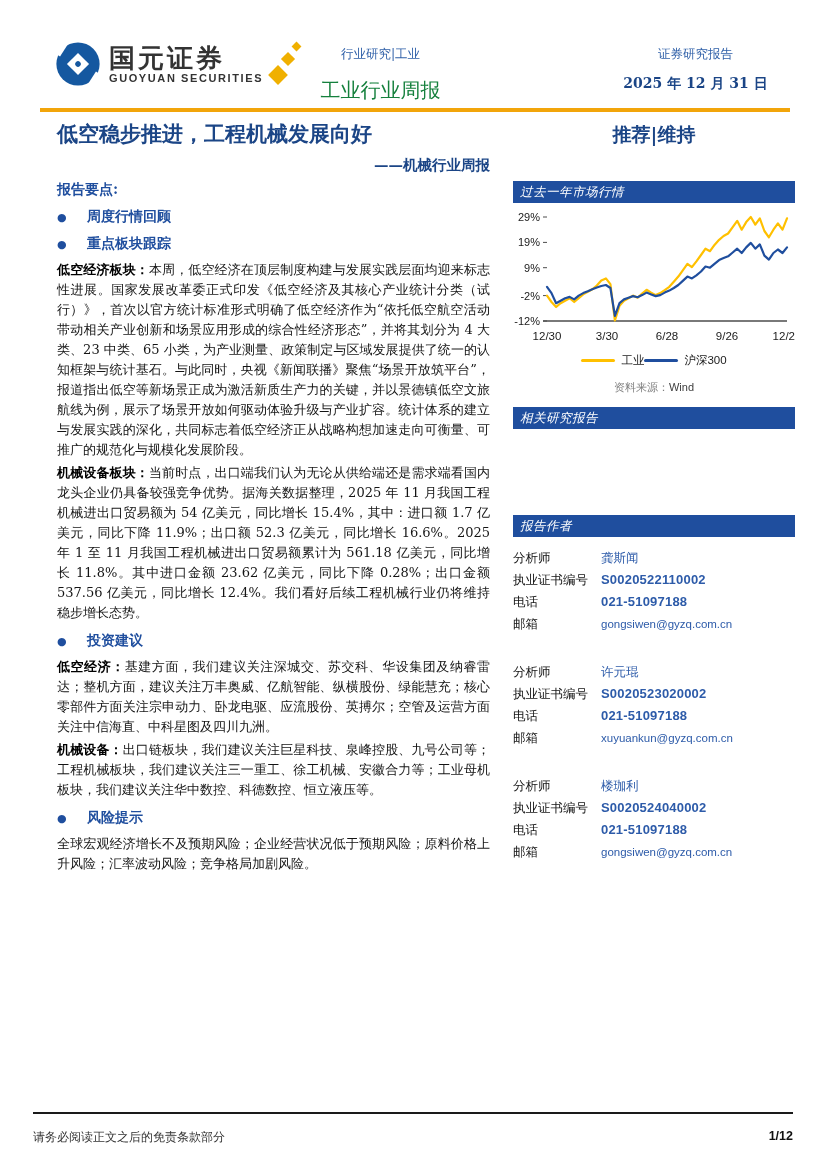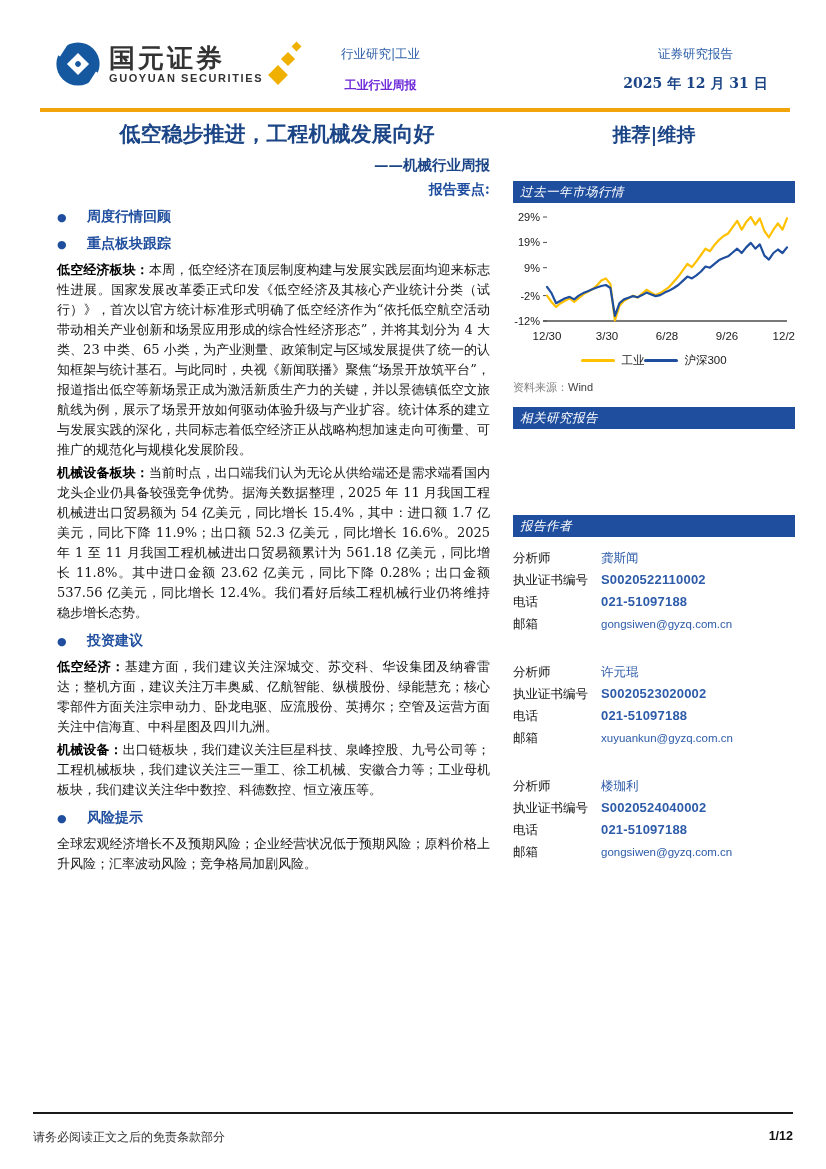--- a/index.html
+++ b/index.html
@@ -14,55 +14,55 @@
   .logo-text{margin-left:8px;}
   .logo-cn{font-family:"Liberation Sans",sans-serif;font-weight:bold;font-size:26px;color:#333;letter-spacing:3px;line-height:28px;}
   .logo-en{font-family:"Liberation Sans",sans-serif;font-weight:bold;font-size:11px;color:#333;letter-spacing:1.6px;}
   .logo-diamonds{position:relative;width:34px;height:48px;margin-left:6px;}
   .dmd{position:absolute;background:#F0B000;transform:rotate(45deg);}
   .dmd1{width:14px;height:14px;left:2px;top:28px;}
   .dmd2{width:10px;height:10px;left:14px;top:14px;}
   .dmd3{width:7px;height:7px;left:24px;top:3px;}
   .hdr-center{position:absolute;top:46px;left:288px;width:185px;text-align:center;}
   .hdr-cat{font-size:12.5px;color:#2E5FA8;margin-bottom:14px;}
-  .hdr-report{font-size:12px;font-weight:bold;color:#6d28d9;}
+  .hdr-report{font-size:20px;font-weight:normal;color:#15803d;}
   .hdr-right{position:absolute;top:46px;left:608px;width:175px;text-align:center;}
   .hdr-doc{font-size:12.5px;color:#2E5FA8;margin-bottom:12px;}
   .hdr-date{font-size:14px;font-weight:bold;color:#1B4586;}
   .divider{position:absolute;top:108px;left:40px;width:750px;height:4px;background:#F2A50A;}
 
   
-  .main-title{position:absolute;top:120px;left:57px;width:440px;text-align:center;
+  .main-title{position:absolute;top:120px;left:57px;width:440px;text-align:left;
     font-size:21px;font-weight:bold;color:#1B4586;}
   .rating{position:absolute;top:122px;left:513px;width:282px;text-align:center;
     font-size:19px;font-weight:bold;color:#1B4586;}
   .subtitle{position:absolute;top:156px;left:57px;width:433px;text-align:right;
     font-size:14.5px;font-weight:bold;color:#1B4586;}
 
   
   .main{position:absolute;top:181px;left:57px;width:738px;display:flex;}
   .col-left{width:433px;margin-right:23px;}
   .col-right{width:282px;}
 
   
-  .highlights{color:#1F4E9E;font-weight:bold;font-size:14px;margin:0 0 8px 0;text-align:right;}
+  .highlights{color:#1F4E9E;font-weight:bold;font-size:14px;margin:0 0 8px 0;}
   .sec-heading{display:flex;align-items:baseline;color:#1F4E9E;font-weight:bold;font-size:14px;margin:9px 0 7px 0;}
   .sec-heading .bullet{width:30px;font-size:11px;}
   p.body{margin:0 0 3px 0;font-size:13px;line-height:20px;text-align:justify;color:#141414;}
   p.body b.lead{color:#000;}
 
   
   .banner{background:#1F4E9E;color:#fff;font-size:12.5px;font-style:italic;
     padding:3px 7px;line-height:16px;letter-spacing:0.5px;}
   .chart-box{margin-top:6px;}
   .legend{display:flex;justify-content:center;font-size:11.5px;margin-top:2px;color:#1a1a1a;
     font-family:"Liberation Sans",sans-serif;}
   .legend .item{display:flex;align-items:center;gap:6px;}
   .legend .swatch{width:34px;height:3px;border-radius:2px;display:inline-block;}
-  .source{font-size:11px;color:#7f7f7f;margin-top:12px;margin-bottom:12px;}
+  .source{font-size:11px;color:#7f7f7f;margin-top:12px;margin-bottom:12px;text-align:center;}
   .source .src-val{color:#404040;font-family:"Liberation Sans",sans-serif;}
   .related p{font-size:12px;line-height:1.9;color:#1a1a1a;margin:10px 0 15px 0;text-align:justify;}
   .related .rdate{font-family:"Liberation Sans",sans-serif;font-weight:bold;}
   .authors-wrap{margin-top:86px;}
   .author{margin-top:10px;}
   .author + .author{margin-top:26px;}
   .arow{display:flex;font-size:12.5px;line-height:22px;}
   .alabel{width:88px;color:#141414;flex:none;}
   .aval{color:#2D5BA9;}
   .aval.num{font-family:"Liberation Sans",sans-serif;font-weight:bold;font-size:13px;letter-spacing:0.2px;}

